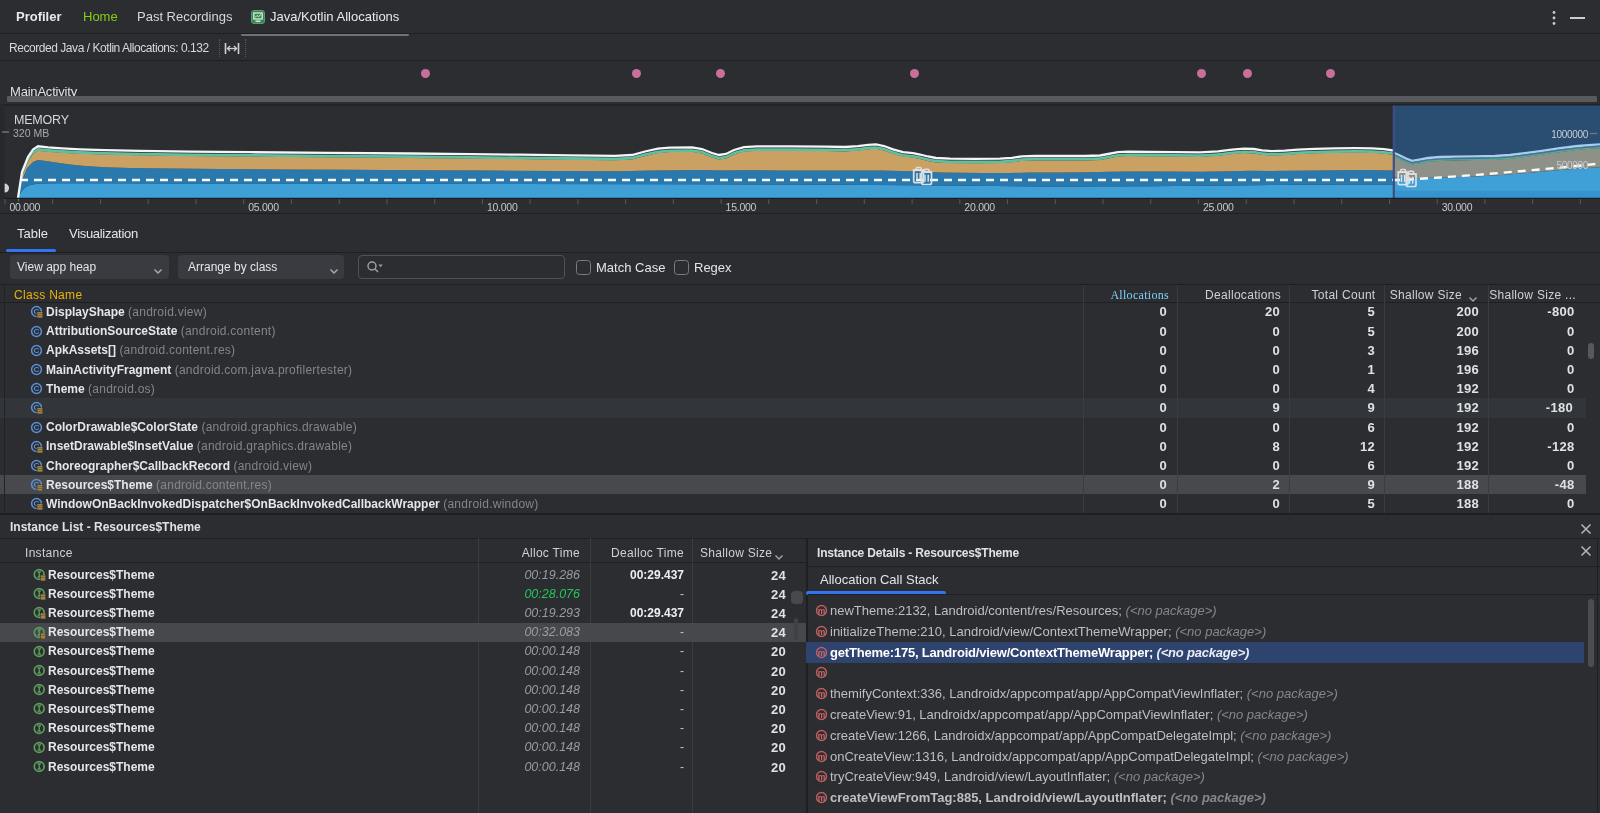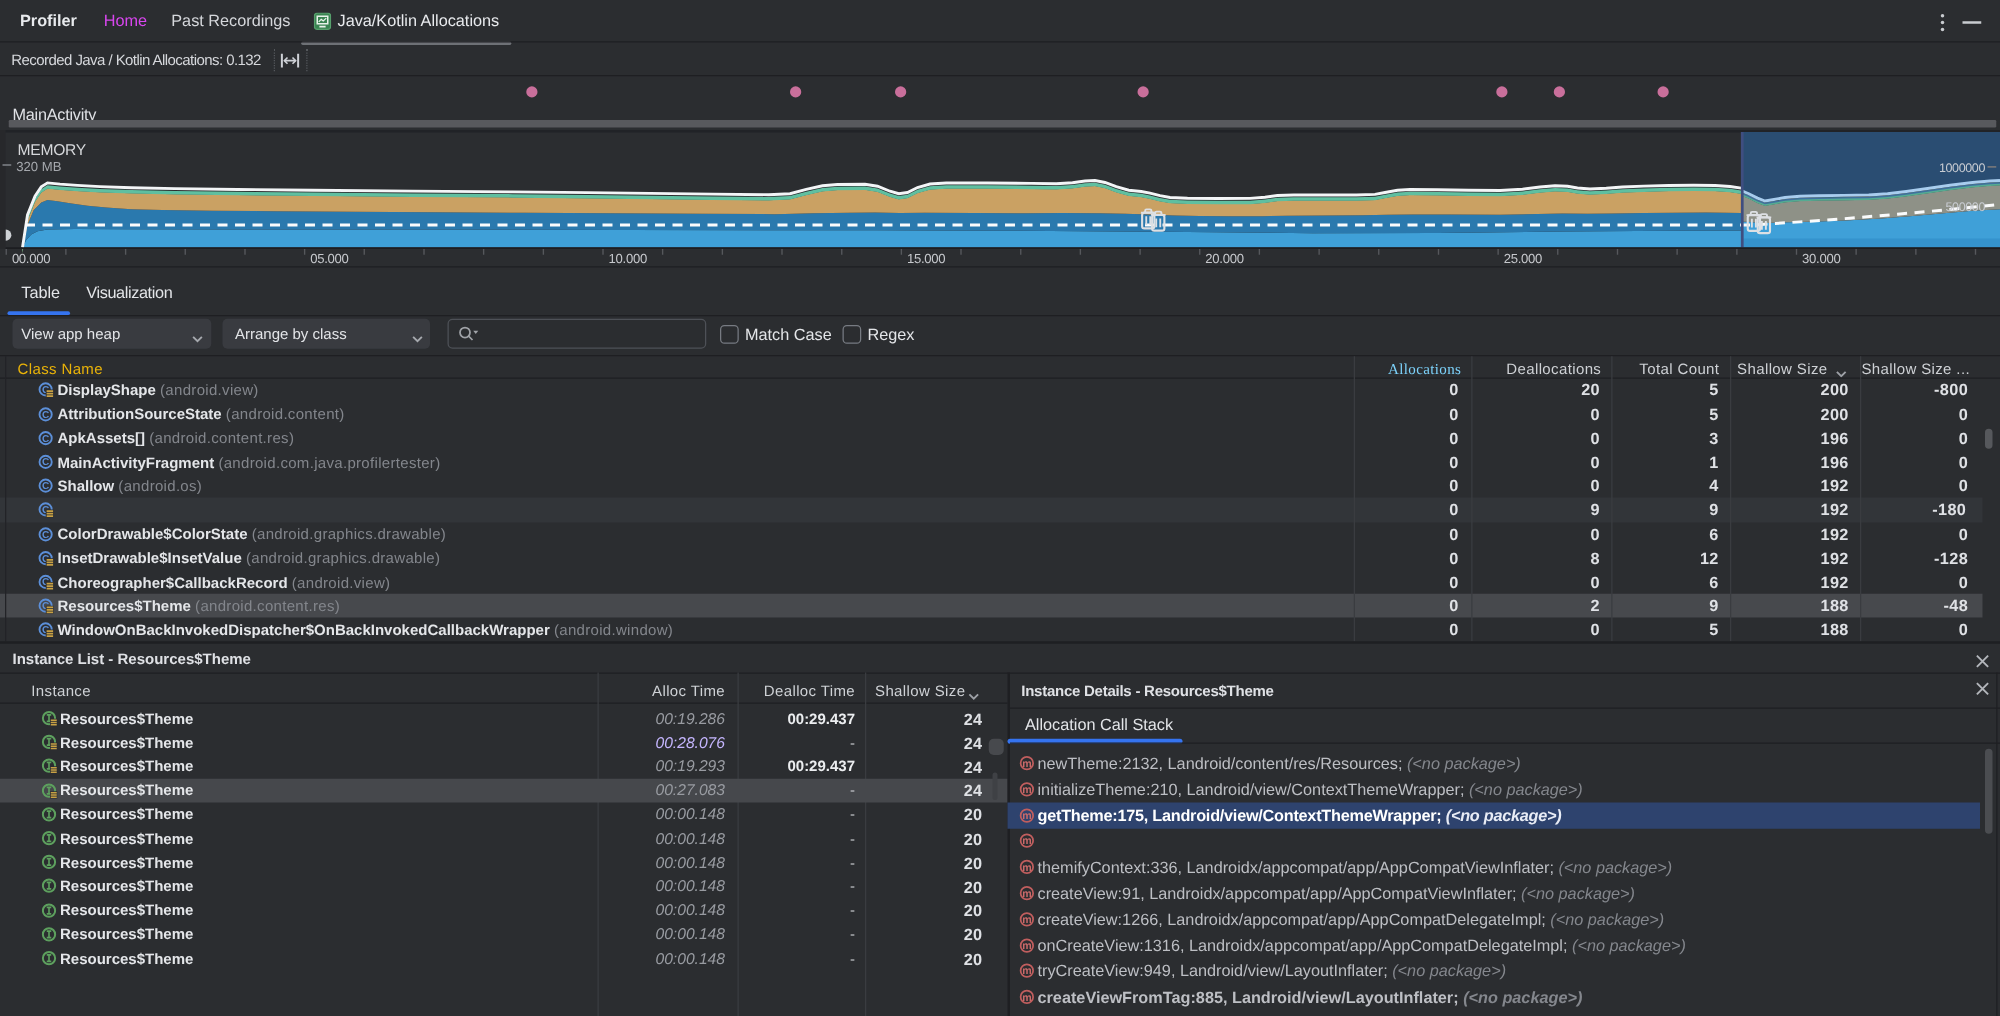--- a/index.html
+++ b/index.html
@@ -1,15 +1,15 @@
 <!DOCTYPE html>
 <html><head><meta charset="utf-8"><style>html,body{margin:0;padding:0;background:#2b2d30;}#app{position:relative;width:1600px;height:813px;overflow:hidden;background:#2b2d30;font-family:"Liberation Sans",sans-serif;font-size:12px;color:#dfe1e5;}.abs{position:absolute;}.r{text-align:right;}.vline{position:absolute;width:1px;background:#3a3c40;}.hline{position:absolute;height:1px;background:#1e1f22;left:0;width:1600px;}.num{font-weight:bold;font-size:13px;letter-spacing:0.3px;}.pkg{color:#83868c;font-weight:normal;letter-spacing:0.25px;}.cname{font-weight:bold;color:#e4e6e9;}.it{font-style:italic;}</style></head><body>
 <div id="app">
     <div class="abs" style="left:16px;top:9px;font-size:13px;font-weight:bold;color:#e8eaed;">Profiler</div>
-    <div class="abs" style="left:83px;top:9px;font-size:13px;color:#d946ef;">Home</div>
+    <div class="abs" style="left:83px;top:9px;font-size:13px;color:#84cc16;">Home</div>
     <div class="abs" style="left:137px;top:9px;font-size:13px;color:#d5d7db;">Past Recordings</div>
     <svg class="abs" style="left:251px;top:10px" width="14" height="14">
       <rect x="0.5" y="0.5" width="13" height="13" rx="2.5" fill="#3a8452" stroke="#57a06c" stroke-width="1"></rect>
       <rect x="2.8" y="3" width="8.4" height="6" fill="none" stroke="#e8f2ea" stroke-width="1.2"></rect>
       <path d="M4,7.5 l2,-2 l1.6,1.2 l2.4,-2.2" stroke="#e8f2ea" stroke-width="1" fill="none"></path>
       <path d="M4.5,11.2 h5" stroke="#e8f2ea" stroke-width="1.4"></path>
     </svg>
     <div class="abs" style="left:270px;top:9px;font-size:13px;color:#e8eaed;">Java/Kotlin Allocations</div>
     <div class="abs" style="left:241px;top:32.5px;width:168px;height:3.5px;border-radius:2px;background:#6e7176;"></div>
     <svg class="abs" style="left:1550px;top:10px" width="8" height="16">
@@ -175,21 +175,21 @@
     <div class="abs r num" style="left:1160.0px;top:362.0px;width:120px;">0</div>
     <div class="abs r num" style="left:1255.0px;top:362.0px;width:120px;">1</div>
     <div class="abs r num" style="left:1359.0px;top:362.0px;width:120px;">196</div>
     <div class="abs r num" style="left:1454.5px;top:362.0px;width:120px;">0</div>
     <div class="abs" style="left:30px;top:382.2px;width:13px;height:13px;">
       <svg width="13" height="13" style="position:absolute;left:0;top:0">
         <circle cx="6.5" cy="6.5" r="4.9" fill="none" stroke="#5c8fd8" stroke-width="1.5"></circle>
         <text x="6.5" y="9.4" font-size="8" font-weight="bold" fill="#5c8fd8" text-anchor="middle" font-family="Liberation Sans">C</text>
       </svg>
     </div>
-    <div class="abs" style="left:46px;top:381.8px;"><span class="cname">Shallow</span> <span class="pkg">(android.os)</span></div>
+    <div class="abs" style="left:46px;top:381.8px;"><span class="cname">Theme</span> <span class="pkg">(android.os)</span></div>
     <div class="abs r num" style="left:1047.0px;top:381.2px;width:120px;">0</div>
     <div class="abs r num" style="left:1160.0px;top:381.2px;width:120px;">0</div>
     <div class="abs r num" style="left:1255.0px;top:381.2px;width:120px;">4</div>
     <div class="abs r num" style="left:1359.0px;top:381.2px;width:120px;">192</div>
     <div class="abs r num" style="left:1454.5px;top:381.2px;width:120px;">0</div>
     <div class="abs" style="left:0;top:398.4px;width:1586px;height:19.2px;background:#323539;"></div>
     <div class="abs" style="left:30px;top:401.4px;width:13px;height:13px;">
       <svg width="13" height="13" style="position:absolute;left:0;top:0">
         <circle cx="6.5" cy="6.5" r="4.9" fill="none" stroke="#5c8fd8" stroke-width="1.5"></circle>
         <text x="6.5" y="9.4" font-size="8" font-weight="bold" fill="#5c8fd8" text-anchor="middle" font-family="Liberation Sans">C</text>
@@ -309,21 +309,21 @@
     <div class="abs r num" style="left:666px;top:567.6px;width:120px;">24</div>
     <div class="abs" style="left:33px;top:587.2px;width:13px;height:13px;">
       <svg width="13" height="13" style="position:absolute;left:0;top:0">
         <circle cx="6.2" cy="6.5" r="4.9" fill="none" stroke="#5da05e" stroke-width="1.6"></circle>
         <path d="M4.4,3.9 h3.6 M6.2,3.9 v5.2 M4.4,9.1 h3.6" stroke="#5da05e" stroke-width="1.3" fill="none"></path>
         <rect x="7.0" y="7.0" width="6" height="6" fill="#2b2d30"></rect>
         <path d="M7.6,8.2 h4.8 M7.6,10 h4.8 M7.6,11.8 h4.8" stroke="#c8a144" stroke-width="1.25" fill="none"></path>
       </svg>
     </div>
     <div class="abs cname" style="left:48px;top:586.8px;">Resources$Theme</div>
-    <div class="abs r it" style="left:460px;top:586.8px;width:120px;font-size:12.5px;color:#c4b5fd;">00:28.076</div>
+    <div class="abs r it" style="left:460px;top:586.8px;width:120px;font-size:12.5px;color:#22c55e;">00:28.076</div>
     <div class="abs r" style="left:564px;top:586.8px;width:120px;color:#c2c4c8;">-</div>
     <div class="abs r num" style="left:666px;top:586.8px;width:120px;">24</div>
     <div class="abs" style="left:33px;top:606.4px;width:13px;height:13px;">
       <svg width="13" height="13" style="position:absolute;left:0;top:0">
         <circle cx="6.2" cy="6.5" r="4.9" fill="none" stroke="#5da05e" stroke-width="1.6"></circle>
         <path d="M4.4,3.9 h3.6 M6.2,3.9 v5.2 M4.4,9.1 h3.6" stroke="#5da05e" stroke-width="1.3" fill="none"></path>
         <rect x="7.0" y="7.0" width="6" height="6" fill="#2b2d30"></rect>
         <path d="M7.6,8.2 h4.8 M7.6,10 h4.8 M7.6,11.8 h4.8" stroke="#c8a144" stroke-width="1.25" fill="none"></path>
       </svg>
     </div>
@@ -334,21 +334,21 @@
     <div class="abs" style="left:0;top:622.6px;width:806px;height:19.2px;background:#46484c;"></div>
     <div class="abs" style="left:33px;top:625.6px;width:13px;height:13px;">
       <svg width="13" height="13" style="position:absolute;left:0;top:0">
         <circle cx="6.2" cy="6.5" r="4.9" fill="none" stroke="#5da05e" stroke-width="1.6"></circle>
         <path d="M4.4,3.9 h3.6 M6.2,3.9 v5.2 M4.4,9.1 h3.6" stroke="#5da05e" stroke-width="1.3" fill="none"></path>
         <rect x="7.0" y="7.0" width="6" height="6" fill="#2b2d30"></rect>
         <path d="M7.6,8.2 h4.8 M7.6,10 h4.8 M7.6,11.8 h4.8" stroke="#c8a144" stroke-width="1.25" fill="none"></path>
       </svg>
     </div>
     <div class="abs cname" style="left:48px;top:625.2px;">Resources$Theme</div>
-    <div class="abs r it" style="left:460px;top:625.2px;width:120px;font-size:12.5px;color:#989ba1;">00:27.083</div>
+    <div class="abs r it" style="left:460px;top:625.2px;width:120px;font-size:12.5px;color:#989ba1;">00:32.083</div>
     <div class="abs r" style="left:564px;top:625.2px;width:120px;color:#c2c4c8;">-</div>
     <div class="abs r num" style="left:666px;top:625.2px;width:120px;">24</div>
     <div class="abs" style="left:33px;top:644.8px;width:13px;height:13px;">
       <svg width="13" height="13" style="position:absolute;left:0;top:0">
         <circle cx="6.2" cy="6.5" r="4.9" fill="none" stroke="#5da05e" stroke-width="1.6"></circle>
         <path d="M4.4,3.9 h3.6 M6.2,3.9 v5.2 M4.4,9.1 h3.6" stroke="#5da05e" stroke-width="1.3" fill="none"></path>
       </svg>
     </div>
     <div class="abs cname" style="left:48px;top:644.4px;">Resources$Theme</div>
     <div class="abs r it" style="left:460px;top:644.4px;width:120px;font-size:12.5px;color:#989ba1;">00:00.148</div>

